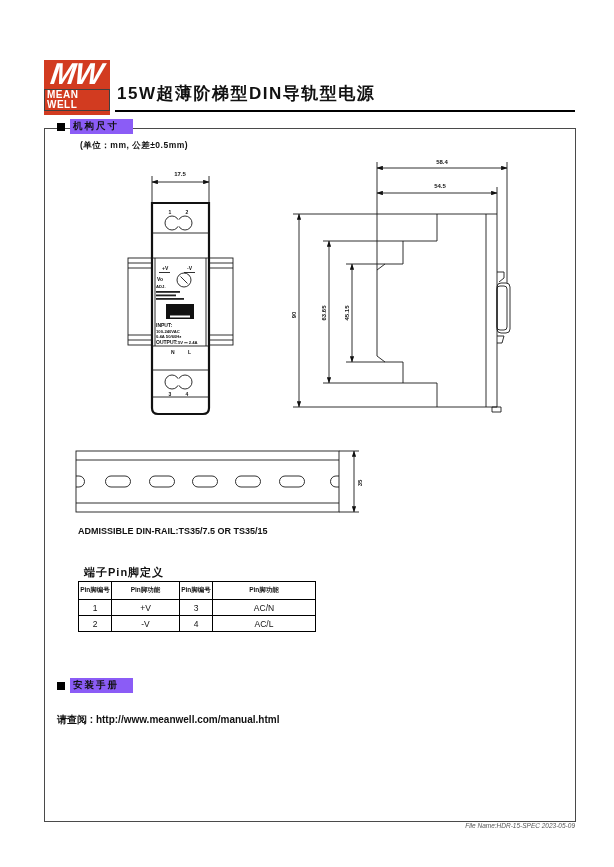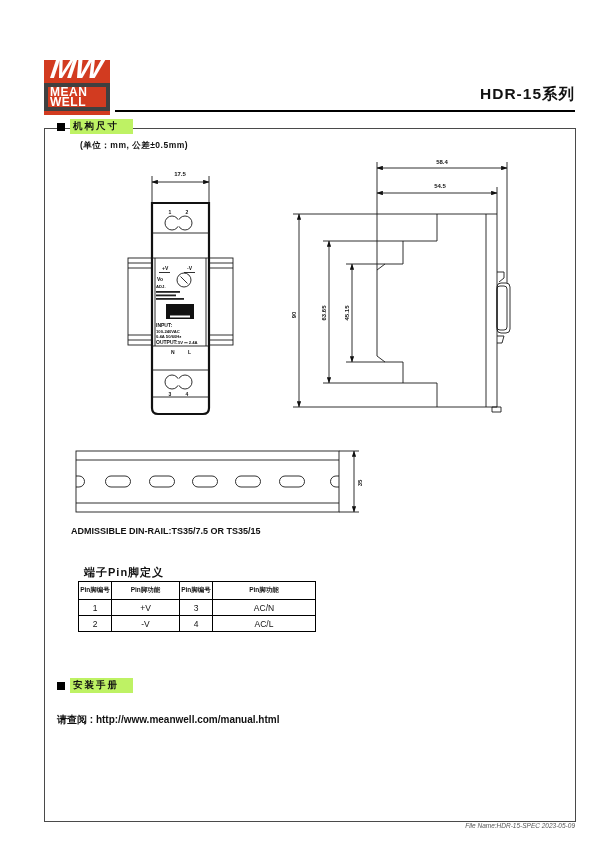--- a/index.html
+++ b/index.html
@@ -5,37 +5,37 @@
   html,body{margin:0;padding:0;background:#fff;}
   .page{position:relative;width:614px;height:867px;background:#ffffff;
         font-family:"Liberation Sans",sans-serif;color:#111;overflow:hidden;}
   .abs{position:absolute;}
 
   
   .logo{left:44px;top:60px;width:66px;height:55px;background:#d23b20;
         display:flex;flex-direction:column;align-items:center;justify-content:flex-end;}
   .logo-mw{color:#fff;font-weight:bold;font-style:italic;font-size:30px;line-height:26px;
            letter-spacing:-1px;transform:skewX(-8deg);margin-bottom:2px;}
-  .logo-band{border:4px solid #404040;color:#fff;font-size:12px;font-weight:bold;
+  .logo-band{border:1px solid #404040;color:#fff;font-size:10px;font-weight:bold;
              letter-spacing:.5px;padding:0 2px;margin-bottom:4px;line-height:10px;}
   .title{left:117px;top:82px;width:340px;font-size:17px;font-weight:bold;letter-spacing:1.5px;}
   .series{left:360px;top:84px;width:215px;text-align:right;font-size:15.5px;font-weight:bold;letter-spacing:1px;}
   .rule{left:115px;top:110px;width:460px;height:2px;background:#000;}
 
   
   .content-box{left:44px;top:128px;width:530px;height:692px;border:1px solid #4a4a4a;}
 
   .sec{display:flex;align-items:center;gap:5px;font-size:9.5px;font-weight:bold;}
   .sec .sq{width:8px;height:8px;background:#000;display:inline-block;}
-  .sec .lbl{background:#bef264;padding:1px 14px 1px 3px;letter-spacing:2px;}
+  .sec .lbl{background:#8b5cf6;padding:1px 14px 1px 3px;letter-spacing:2px;}
   .sec1{left:57px;top:119px;}
   .sec2{left:57px;top:678px;border-radius:7px;}
 
   .unit-note{left:80px;top:140px;font-size:8.5px;font-weight:bold;letter-spacing:.5px;}
-  .rail-caption{left:71px;top:526px;font-size:9px;font-weight:bold;}
+  .rail-caption{left:78px;top:526px;font-size:9px;font-weight:bold;}
   .install-line{left:57px;top:713px;font-size:10px;font-weight:bold;}
   .footer{left:0;top:822px;width:575px;text-align:right;font-size:6.5px;
           font-style:italic;color:#555;}
 
   
   .tbl-title{left:84px;top:565px;font-size:11px;font-weight:bold;letter-spacing:1px;}
   table.pins{left:78px;top:581px;border-collapse:collapse;}
   table.pins td,table.pins th{border:1px solid #000;text-align:center;padding:0;}
   table.pins th{font-size:6.5px;font-weight:bold;height:17px;}
   table.pins td{font-size:8.5px;height:15px;}
@@ -49,21 +49,21 @@
 </style>
 </head>
 <body>
 
 <div class="page">
 
   <div class="abs logo">
     <div class="logo-mw">MW</div>
     <div class="logo-band">MEAN WELL</div>
   </div>
-  <div class="abs series">HDR-15系列</div>
+  <div class="abs title">15W超薄阶梯型DIN导轨型电源</div>
   <div class="abs rule"></div>
 
   <div class="abs content-box"></div>
 
   <div class="abs sec sec1">
     <span class="sq"></span>
     <span class="lbl">机构尺寸</span>
   </div>
   <div class="abs unit-note">(单位：mm, 公差±0.5mm)</div>
 

